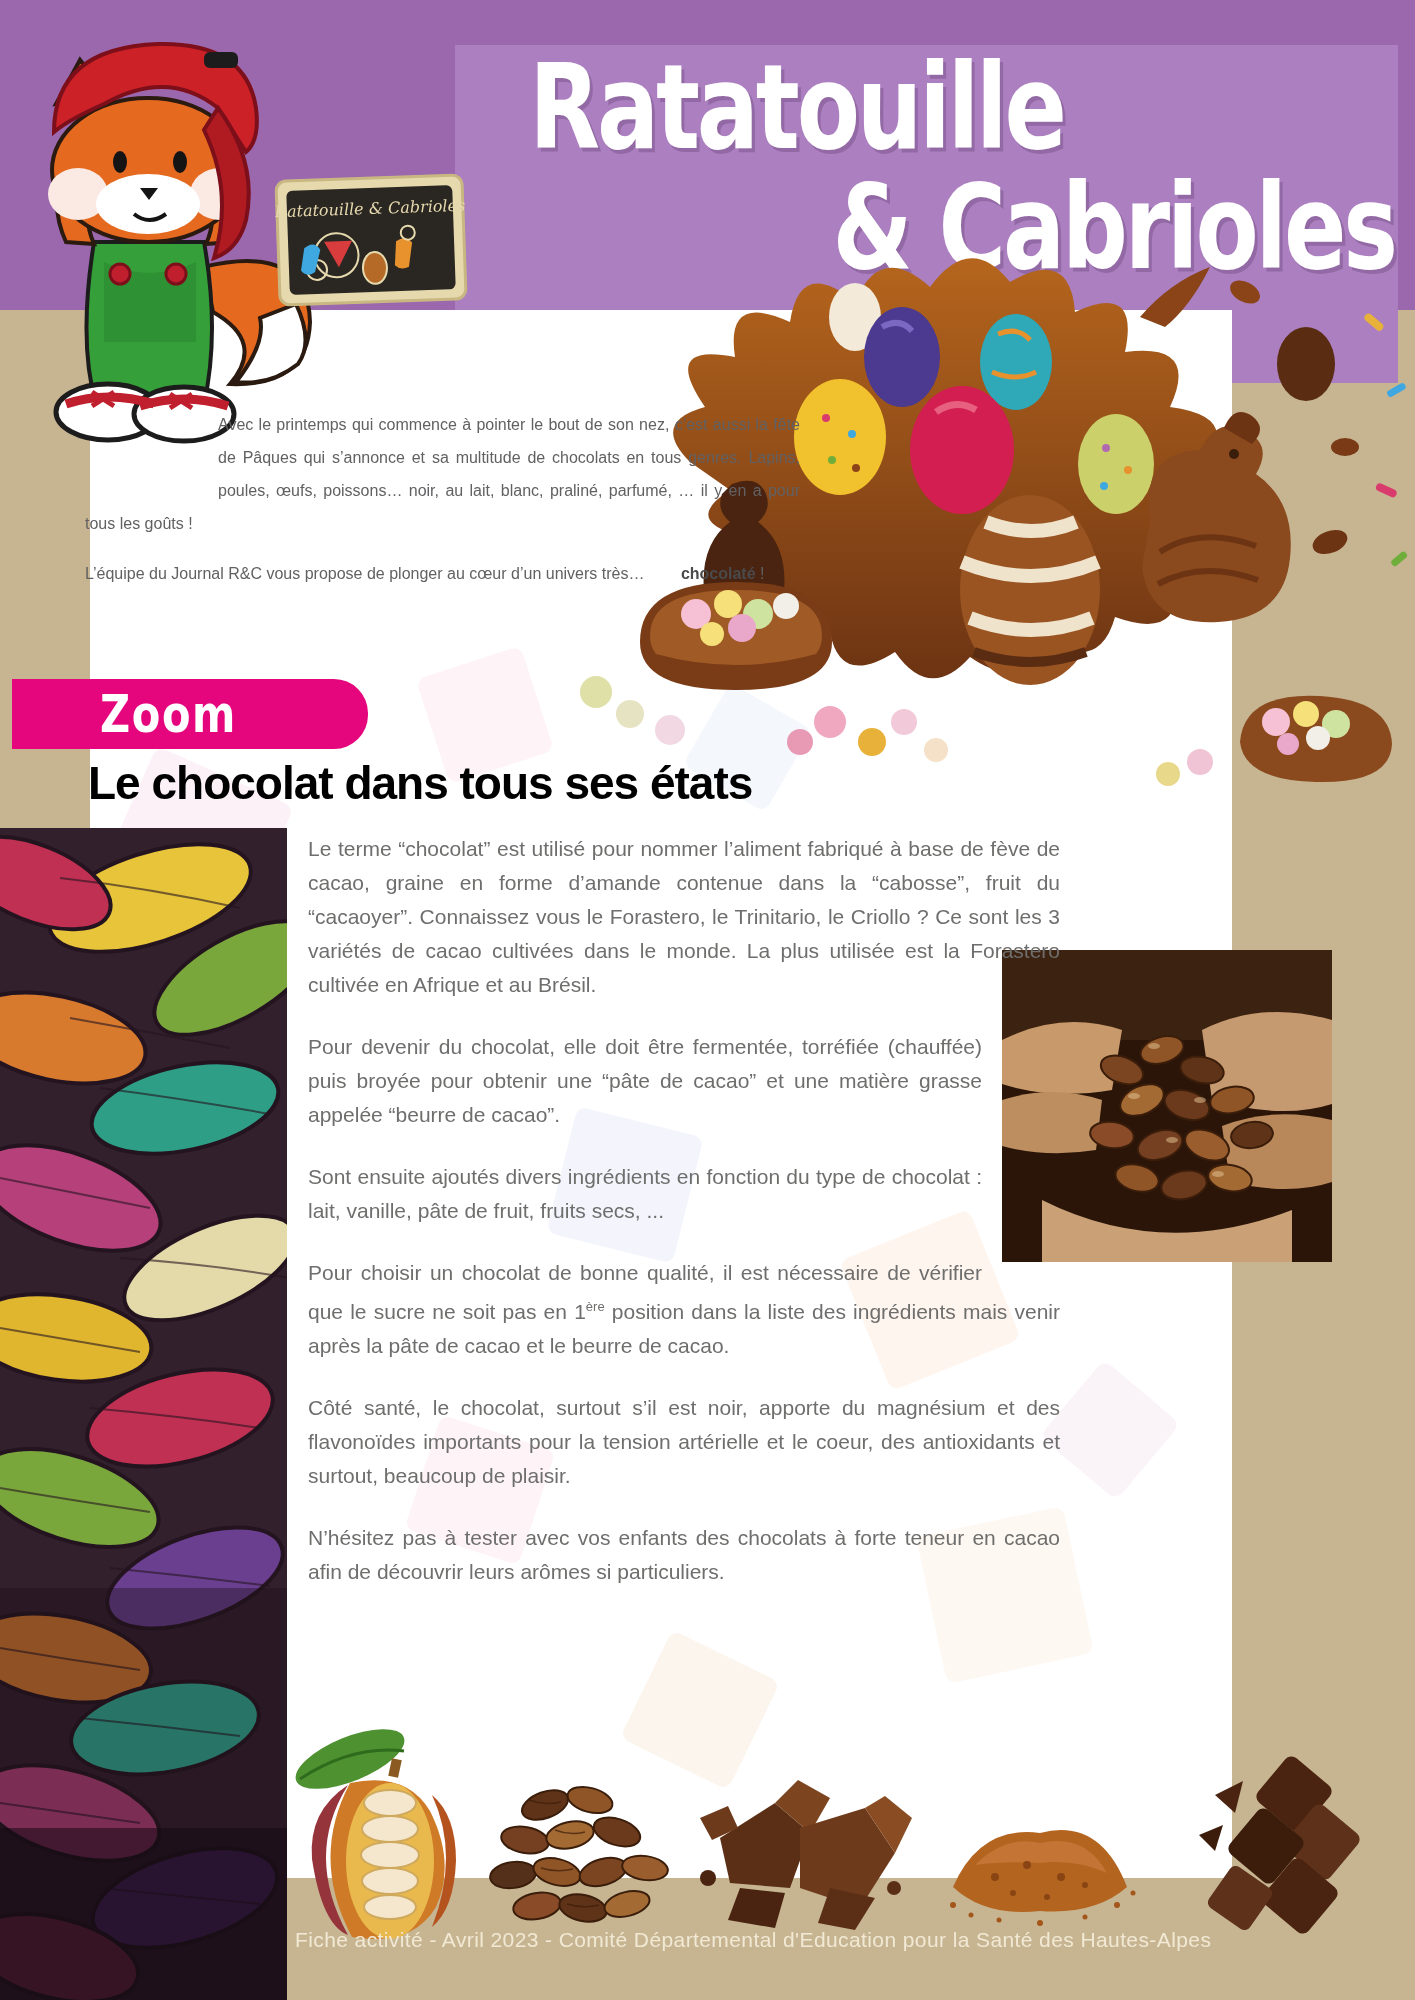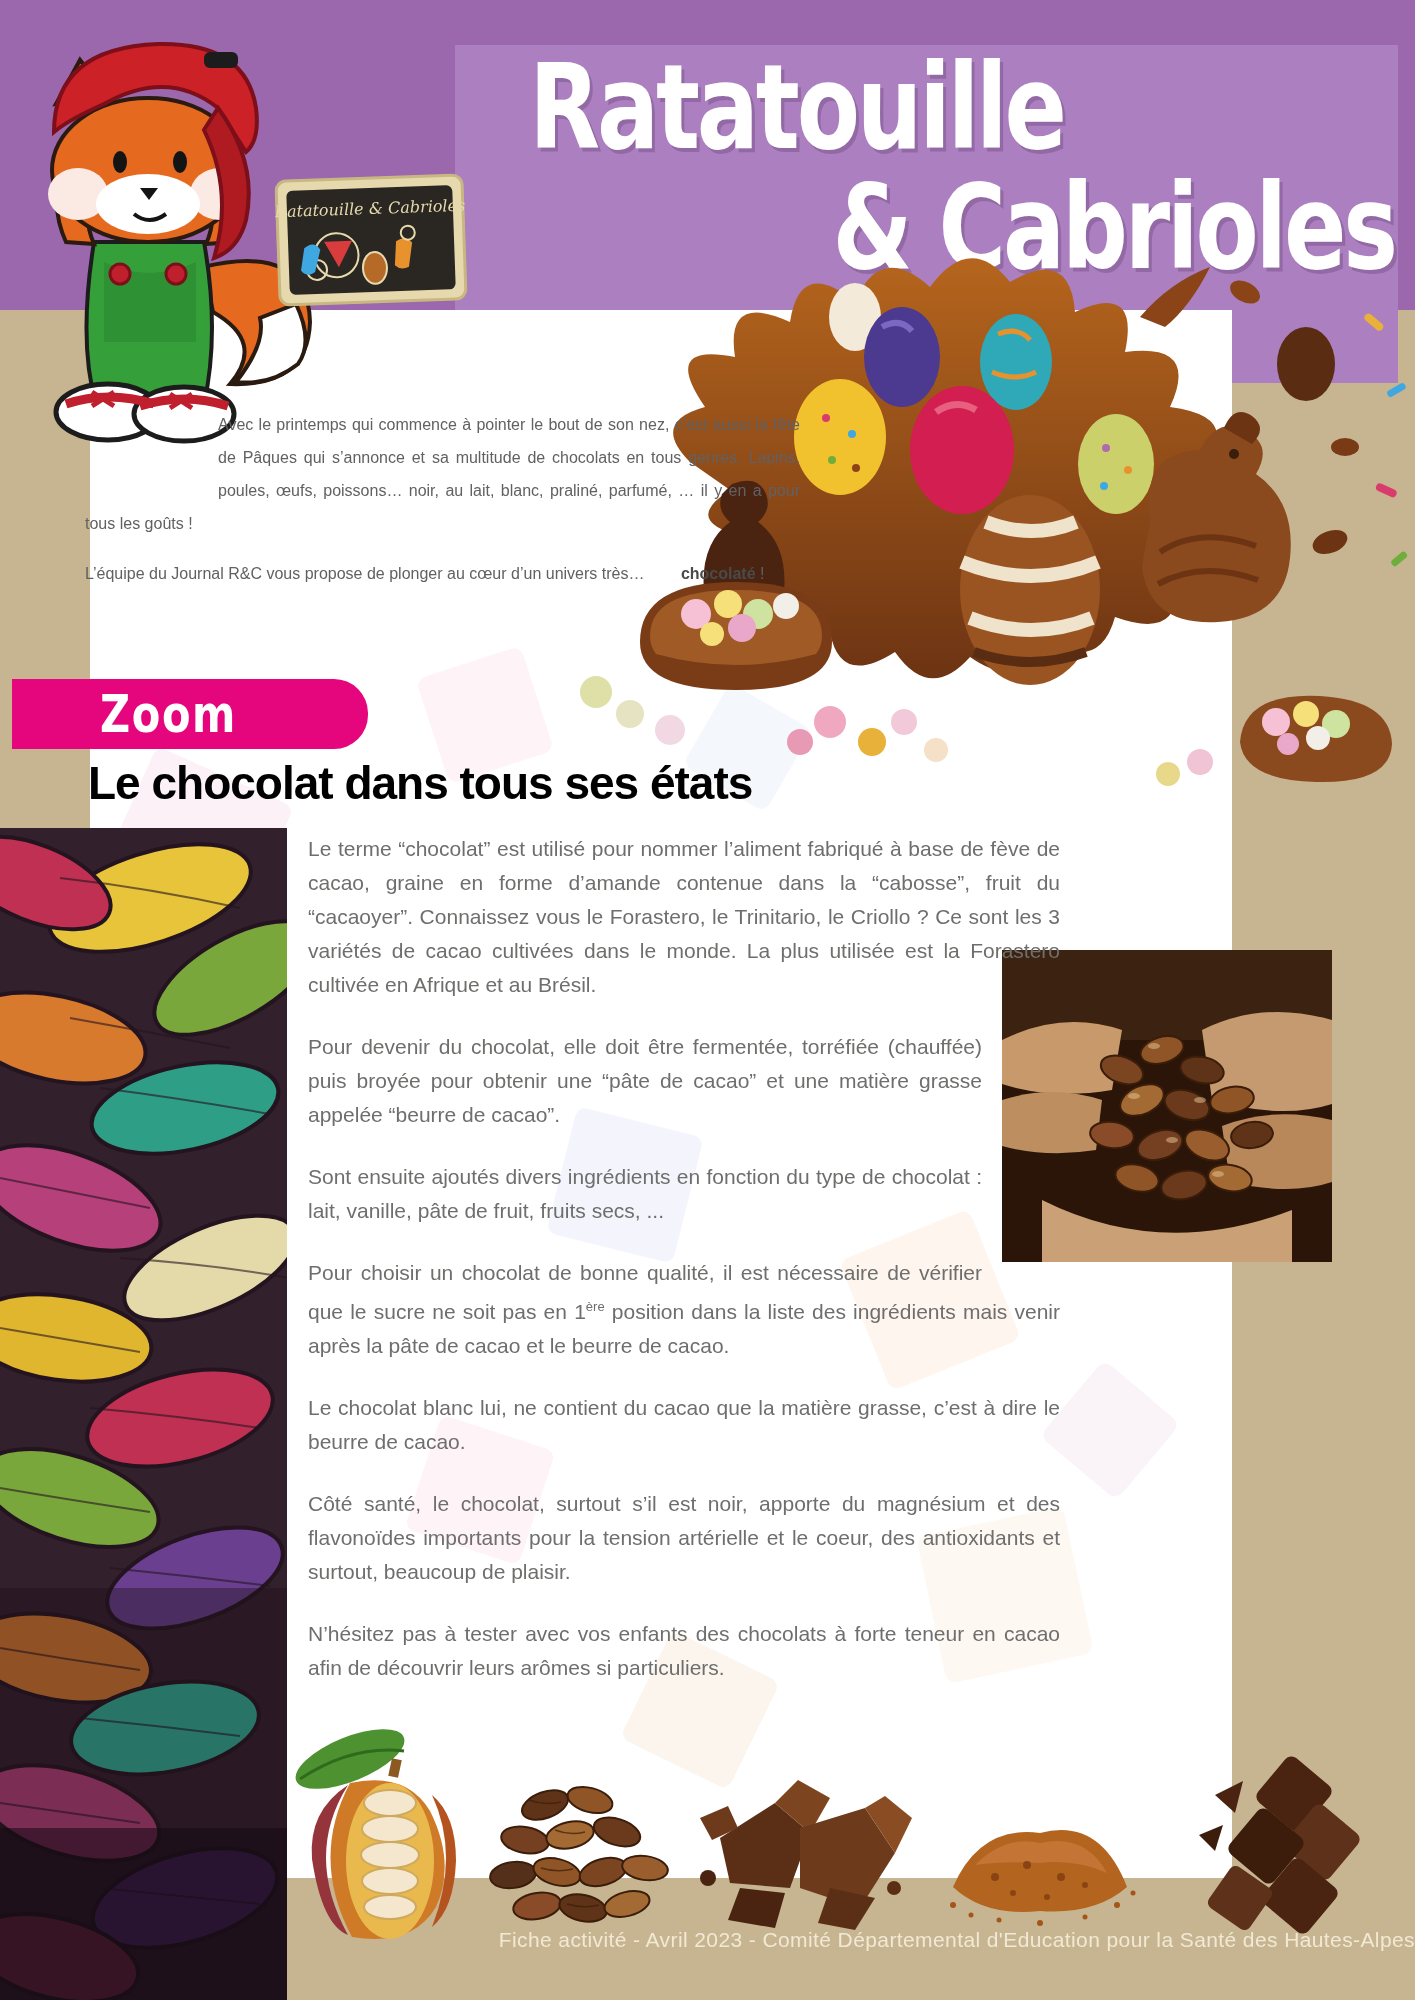--- a/index.html
+++ b/index.html
@@ -44,21 +44,21 @@
   sup{font-size:.62em;}
   
   .pods{position:absolute;left:0;top:828px;width:287px;height:1172px;}
   .hands{position:absolute;left:1002px;top:950px;width:330px;height:312px;}
   .fox{position:absolute;left:8px;top:12px;width:312px;height:440px;}
   .chalk{position:absolute;left:276px;top:176px;width:190px;height:128px;transform:rotate(-2deg);}
   .easter{position:absolute;left:500px;top:222px;width:915px;height:570px;}
   .strip{position:absolute;left:290px;top:1740px;width:1070px;height:210px;}
   .strip svg{position:absolute;}
   
-  .footer{position:absolute;left:295px;top:1928px;width:1120px;text-align:right;
+  .footer{position:absolute;left:295px;top:1928px;width:1120px;text-align:left;
           color:#f1e9d4;font-size:21px;letter-spacing:.4px;}
 </style>
 </head>
 <body>
 
 <div class="page">
 
   <div class="band"></div>
   <div class="band-light"></div>
 
@@ -276,21 +276,20 @@
   </svg>
 
   <div class="article">
     <p>Le terme “chocolat” est utilisé pour nommer l’aliment fabriqué à base de fève de cacao, graine en forme d’amande contenue dans la “cabosse”, fruit du “cacaoyer”. Connaissez vous le Forastero, le Trinitario, le Criollo ? Ce sont les 3 variétés de cacao cultivées dans le monde. La plus utilisée est la Forastero cultivée en Afrique et au Brésil.</p>
     <p>
         <span class="wrapspacer"></span>
         <span class="sent">Pour devenir du chocolat, elle doit être fermentée, torréfiée (chauffée) puis broyée pour obtenir une “pâte de cacao” et une matière grasse appelée “beurre de cacao”.</span>
       </p>
     <p>Sont ensuite ajoutés divers ingrédients en fonction du type de chocolat : lait, vanille, pâte de fruit, fruits secs, ...</p>
     <p><span>Pour choisir un chocolat de bonne qualité, il est nécessaire de vérifier que le sucre ne soit pas en 1</span><sup>ère</sup><span> position dans la liste des ingrédients mais venir après la pâte de cacao et le beurre de cacao.</span></p>
-    <p>Le chocolat blanc lui, ne contient du cacao que la matière grasse, c’est à dire le beurre de cacao.</p>
     <p>Côté santé, le chocolat, surtout s’il est noir, apporte du magnésium et des flavonoïdes importants pour la tension artérielle et le coeur, des antioxidants et surtout, beaucoup de plaisir.</p>
     <p>N’hésitez pas à tester avec vos enfants des chocolats à forte teneur en cacao afin de découvrir leurs arômes si particuliers.</p>
   </div>
 
   <div class="strip">
 
     <svg style="left:0;top:-15px;" width="190" height="225" viewBox="0 0 190 225">
       <ellipse cx="60" cy="34" rx="58" ry="22" fill="#4e9130" transform="rotate(-22 60 34)"></ellipse>
       <path d="M10 54 q52 -34 104 -28" stroke="#2f6b1c" stroke-width="3" fill="none"></path>
       <rect x="100" y="34" width="10" height="18" fill="#8a5a22" transform="rotate(12 105 43)"></rect>

